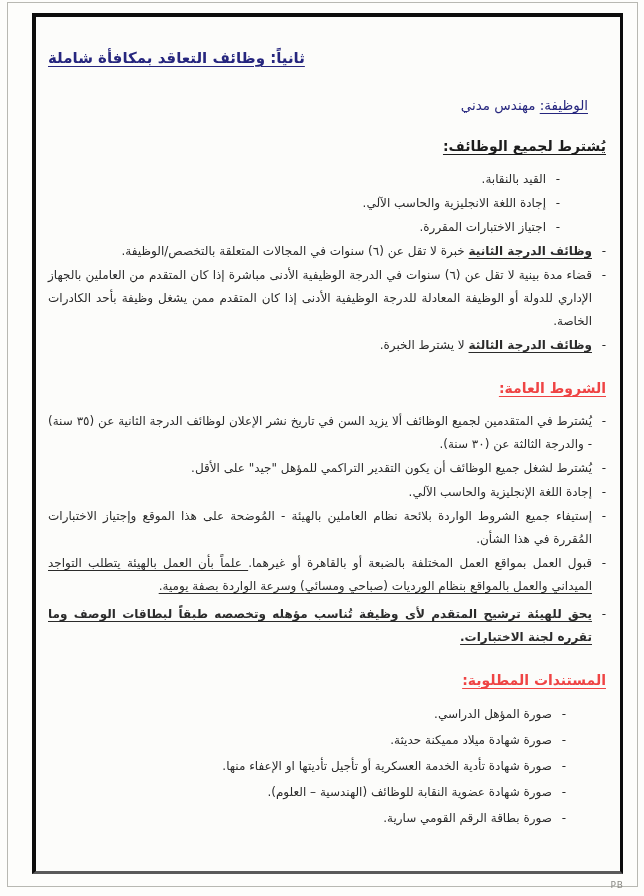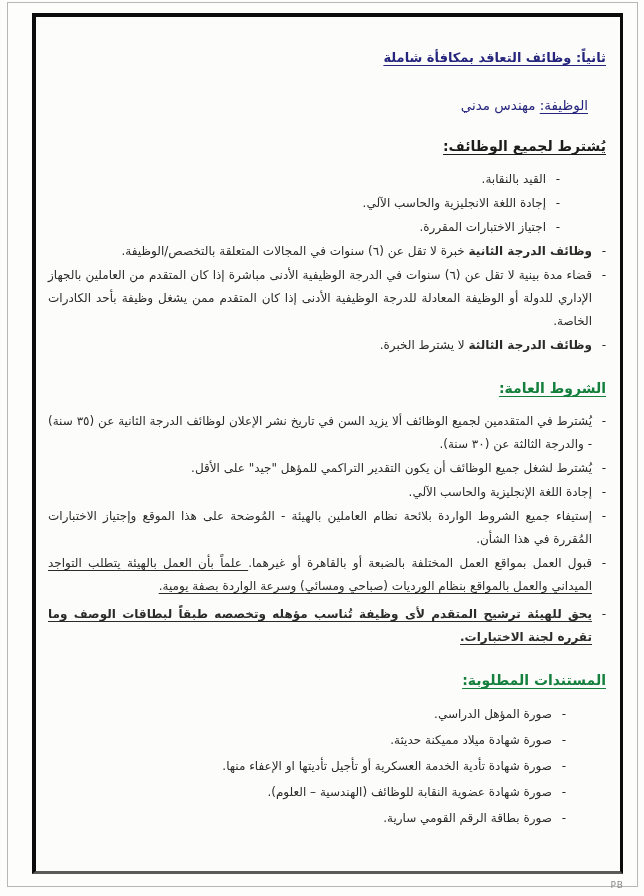--- a/index.html
+++ b/index.html
@@ -25,58 +25,58 @@
   .content{
     direction:rtl;
     padding:30px 14px 0 12px;
     color:#2b2b2b;
     font-size:12px;
   }
   .navy{color:#26267e;}
   .u{text-decoration:underline;text-underline-offset:3px;}
   .doc-title{
     margin:0 0 0 0;
-    text-align:right;
-    font-size:13px;font-weight:bold;color:#26267e;
+    text-align:left;
+    font-size:15px;font-weight:bold;color:#26267e;
     line-height:22px;
   }
   .eng-line{
     margin:9px 0 0 0;
     font-size:12.5px;font-weight:bold;color:#26267e;
     line-height:20px;text-align:right;
   }
   .job-line{
     margin:26px 18px 0 0;
     font-size:13.5px;font-weight:normal;color:#26267e;
     line-height:20px;text-align:right;
   }
   .sec-heading{
     margin:20px 0 0 0;
     font-size:14px;font-weight:bold;
     line-height:23px;text-align:right;
   }
   .sec-heading.black{color:#1c1c1c;}
-  .sec-heading.navy{color:#15803d;}
+  .sec-heading.navy{color:#ef4444;}
   .blist{margin:10px 0 0 0;}
   .bullet{
     display:flex;direction:rtl;
     line-height:23px;
     margin:0 0 1px 0;
   }
   .bullet .dash{
     flex:0 0 14px;text-align:right;color:#2b2b2b;
   }
   .bullet .btext{
     flex:1 1 auto;text-align:justify;
   }
   .bullet.short{padding-right:46px;}
   .bullet.short .btext{text-align:right;}
   .docs .bullet{line-height:25px;padding-right:40px;}
   .docs .bullet .btext{text-align:right;}
-  .lead-bu{font-weight:bold;text-underline-offset:3px;}
+  .lead-bu{font-weight:bold;text-decoration:underline;text-underline-offset:3px;}
   .ul-run{text-decoration:underline;text-underline-offset:3px;}
   .emph{font-weight:bold;text-decoration:underline;text-underline-offset:3px;}
   .footer-mark{
     position:absolute;right:20px;bottom:6px;
     font-size:9px;color:#8a8a84;letter-spacing:1px;
   }
 </style>
 </head>
 <body>
 

